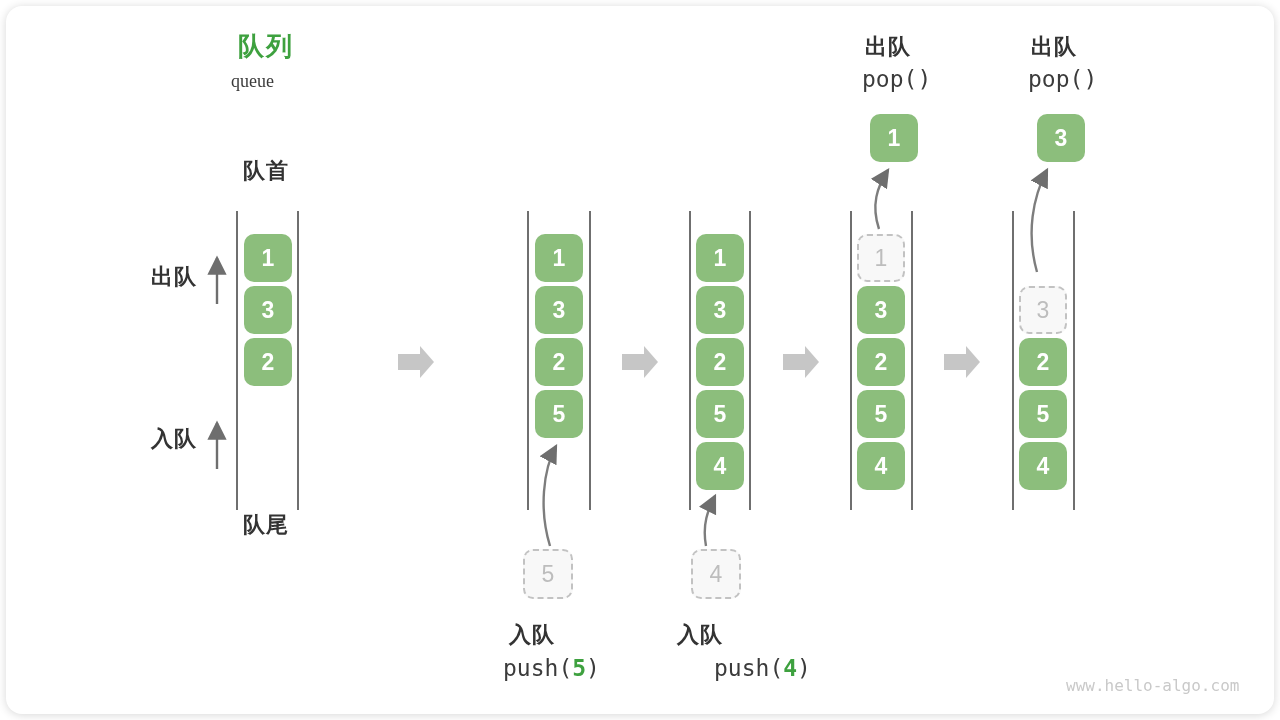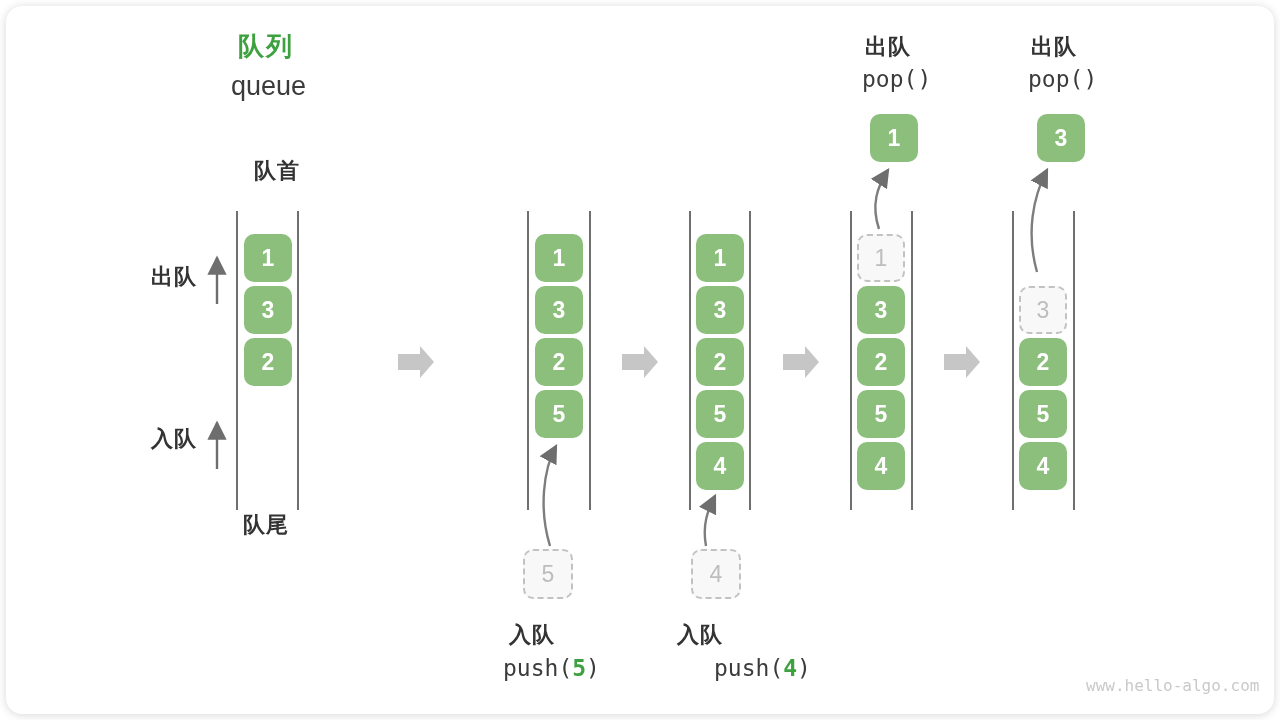--- a/index.html
+++ b/index.html
@@ -15,40 +15,40 @@
   }
   html,body{margin:0;padding:0;background:#ffffff;}
   .stage{position:relative;width:1280px;height:720px;overflow:hidden;
          font-family:"Liberation Sans",sans-serif;}
   .card{position:absolute;left:6px;top:6px;right:6px;bottom:6px;background:#fff;
         border-radius:16px;box-shadow:0 1px 10px rgba(0,0,0,.16);}
   .layer{position:absolute;left:0;top:0;width:1280px;height:720px;pointer-events:none;}
 
   .title-zh{position:absolute;left:238px;top:29px;font-size:26px;font-weight:700;
             color:var(--accent-green);letter-spacing:2px;}
-  .title-en{position:absolute;left:231px;top:71px;font-size:27px;color:var(--text-dark);
-            font-family:Liberation Sans, sans-serif;}
+  .title-en{position:absolute;left:231px;top:71px;font-size:18px;color:var(--text-dark);
+            font-family:Liberation Serif, serif;}
 
   .zh-lbl{position:absolute;font-size:22px;font-weight:700;color:#333;letter-spacing:1px;}
 
   .cell{position:absolute;width:48px;height:48px;border-radius:10px;box-sizing:border-box;
         display:flex;align-items:center;justify-content:center;
         font-size:23px;font-weight:700;}
   .cell.green{background:var(--cell-green);color:#fff;}
   .cell.ghost{background:#F8F8F8;border:2px dashed var(--ghost-border);
               color:var(--ghost-text);font-weight:400;}
   .cell.incoming{width:50px;height:50px;}
 
   .op-zh{position:absolute;font-size:22px;font-weight:700;color:#333;letter-spacing:1px;}
   .op-code{position:absolute;font-size:23px;color:var(--text-dark);
            font-family:"DejaVu Sans Mono",monospace;}
   .op-code .arg{color:var(--accent-green);font-weight:700;}
 
   .watermark{position:absolute;left:1066px;top:676px;font-size:16px;
-             color:var(--watermark-gray);font-family:"DejaVu Sans Mono",monospace;margin-left:20px;}
+             color:var(--watermark-gray);font-family:"DejaVu Sans Mono",monospace;}
 </style>
 </head>
 <body>
 
 <div class="stage">
   <div class="card"></div>
 
   <svg class="layer" viewBox="0 0 1280 720">
     <defs>
       <marker id="ah" markerWidth="10" markerHeight="10" refX="7" refY="4" orient="auto">
@@ -87,21 +87,21 @@
       <path d="M 550 546 C 539 510 543 470 556 446" marker-end="url(#ah)"></path>
       <path d="M 706 546 C 702 524 708 510 715 496" marker-end="url(#ah)"></path>
       <path d="M 879 229 C 871 205 877 187 888 170" marker-end="url(#ah)"></path>
       <path d="M 1037 272 C 1026 233 1033 197 1047 170" marker-end="url(#ah)"></path>
     </g>
   </svg>
 
   <div class="title-zh">队列</div>
   <div class="title-en">queue</div>
 
-  <div class="zh-lbl" style="left:254px;top:156px">队首</div>
+  <div class="zh-lbl" style="left:243px;top:156px">队首</div>
   <div class="zh-lbl" style="left:243px;top:510px">队尾</div>
   <div class="zh-lbl" style="left:151px;top:262px">出队</div>
   <div class="zh-lbl" style="left:151px;top:424px">入队</div>
 
   <div class="cell green" style="left:244px;top:234px">1</div>
   <div class="cell green" style="left:244px;top:286px">3</div>
   <div class="cell green" style="left:244px;top:338px">2</div>
 
   <div class="cell green" style="left:535px;top:234px">1</div>
   <div class="cell green" style="left:535px;top:286px">3</div>

